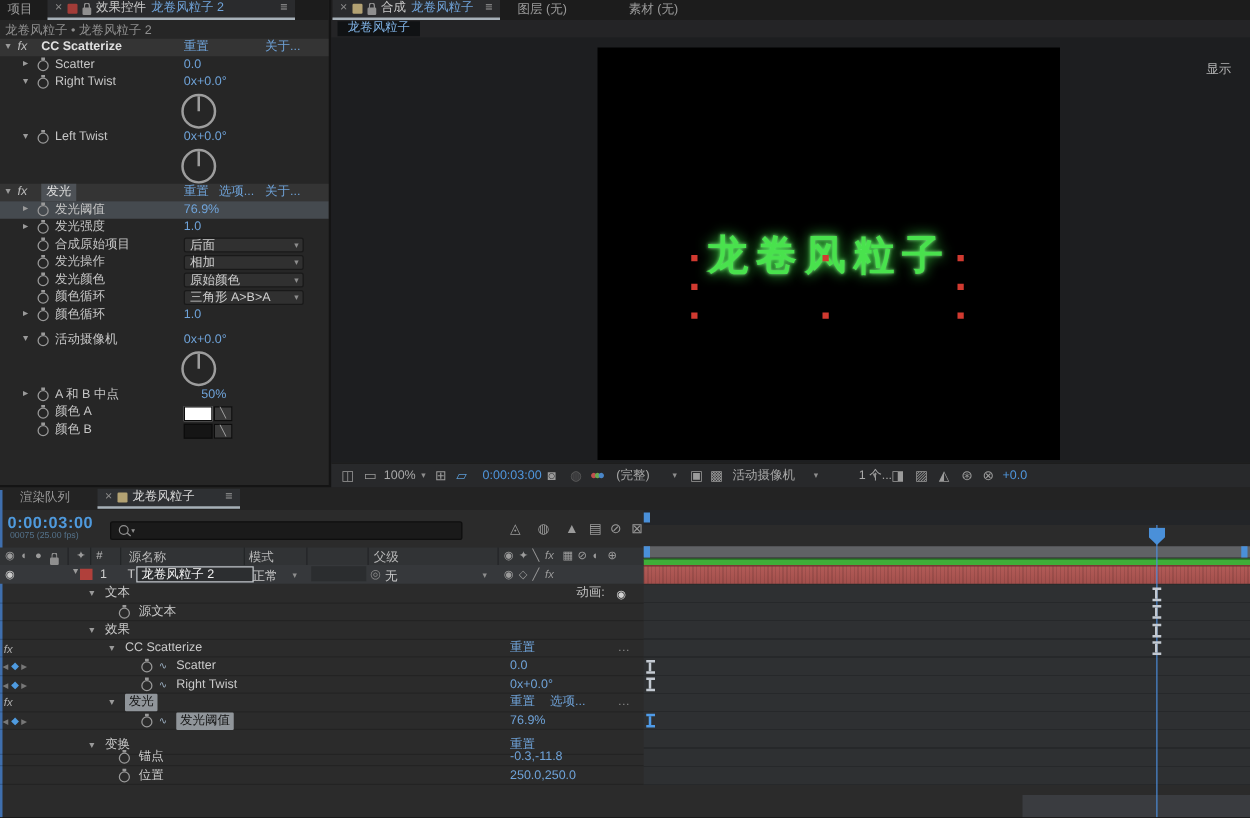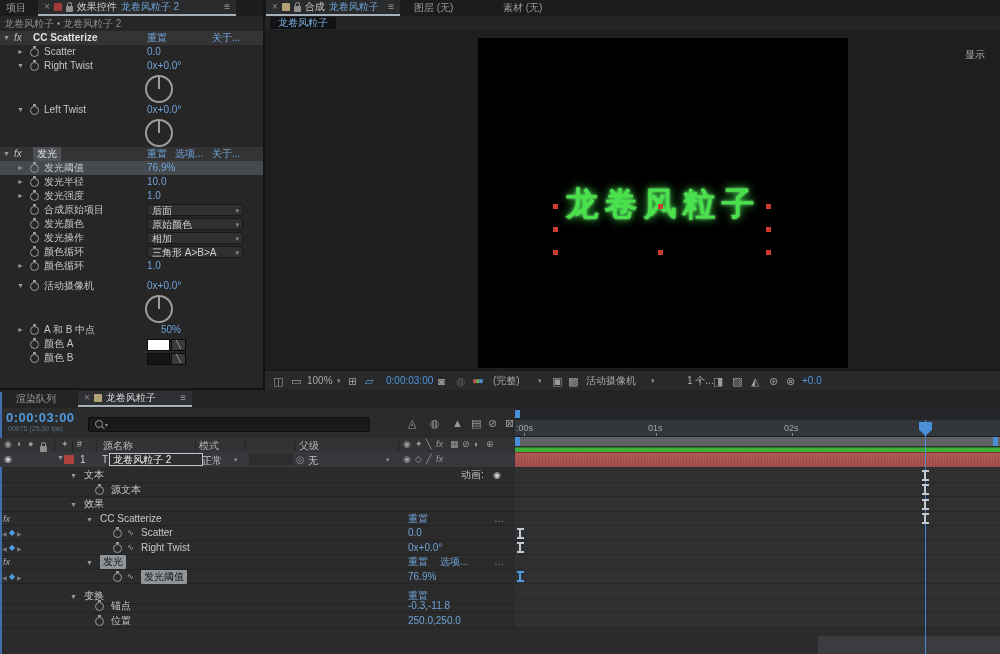--- a/index.html
+++ b/index.html
@@ -120,43 +120,37 @@
       </div>
       <div class="frow sel">
         <span style="left:17px;top:0;font-size:7px;color:#9a9a9a">►</span>
         <span style="left:30px" class="swt"></span>
         <span style="left:44px;color:#c6c6c6">发光阈值</span>
         <span style="left:147px" class="val">76.9%</span>
       </div>
       <div class="frow">
         <span style="left:17px;top:0;font-size:7px;color:#9a9a9a">►</span>
         <span style="left:30px" class="swt"></span>
-        <span style="left:44px;color:#c6c6c6">发光半径</span>
-        <span style="left:147px" class="val">10.0</span>
-      </div>
-      <div class="frow">
-        <span style="left:17px;top:0;font-size:7px;color:#9a9a9a">►</span>
-        <span style="left:30px" class="swt"></span>
         <span style="left:44px;color:#c6c6c6">发光强度</span>
         <span style="left:147px" class="val">1.0</span>
       </div>
       <div class="frow">
         <span style="left:30px" class="swt"></span>
         <span style="left:44px;color:#c6c6c6">合成原始项目</span>
         <span style="left:147px;width:96px" class="ddl">后面<i>▾</i></span>
       </div>
       <div class="frow">
         <span style="left:30px" class="swt"></span>
+        <span style="left:44px;color:#c6c6c6">发光操作</span>
+        <span style="left:147px;width:96px" class="ddl">相加<i>▾</i></span>
+      </div>
+      <div class="frow">
+        <span style="left:30px" class="swt"></span>
         <span style="left:44px;color:#c6c6c6">发光颜色</span>
         <span style="left:147px;width:96px" class="ddl">原始颜色<i>▾</i></span>
-      </div>
-      <div class="frow">
-        <span style="left:30px" class="swt"></span>
-        <span style="left:44px;color:#c6c6c6">发光操作</span>
-        <span style="left:147px;width:96px" class="ddl">相加<i>▾</i></span>
       </div>
       <div class="frow">
         <span style="left:30px" class="swt"></span>
         <span style="left:44px;color:#c6c6c6">颜色循环</span>
         <span style="left:147px;width:96px" class="ddl">三角形 A&gt;B&gt;A<i>▾</i></span>
       </div>
       <div class="frow">
         <span style="left:17px;top:0;font-size:7px;color:#9a9a9a">►</span>
         <span style="left:30px" class="swt"></span>
         <span style="left:44px;color:#c6c6c6">颜色循环</span>
@@ -394,28 +388,20 @@
       <div class="trow" style="top: 145.5px; height: 14.55px;">
         <span style="left:95px;top:3px" class="swt"></span>
         <span style="left:111px;color:#c9c9c9">位置</span>
         <span style="left:408px;color:#6fa3d9">250.0,250.0</span>
       </div>
     </div>
 
   <div class="abs" style="left:515px;top:18px;right:0;height:12px;background:#232528">
     <span class="abs" style="left:0;top:2px;width:5px;height:8px;background:#4a90d9"></span>
   </div>
-  <div class="abs" style="left:515px;top:30px;right:0;height:16px;background:#33363a;border-bottom:1px solid #1e1e1e;overflow:hidden" id="ruler">
-      <span style="position:absolute;left:1px;top:3px;color:#9fa6ab;font-size:9px">:00s</span>
-      <div style="position:absolute;left:9px;bottom:0;width:1px;height:3px;background:#8a8f94"></div>
-      <span style="position:absolute;left:133px;top:3px;color:#9fa6ab;font-size:9px">01s</span>
-      <div style="position:absolute;left:141px;bottom:0;width:1px;height:3px;background:#8a8f94"></div>
-      <span style="position:absolute;left:269px;top:3px;color:#9fa6ab;font-size:9px">02s</span>
-      <div style="position:absolute;left:277px;bottom:0;width:1px;height:3px;background:#8a8f94"></div>
-    </div>
   <div class="abs" style="left:515px;top:47px;right:0;height:9px;background:#606265">
     <span class="abs" style="left:0;top:0;width:5px;height:9px;background:#4a90d9"></span>
     <span class="abs" style="right:2px;top:0;width:5px;height:9px;background:#4a90d9"></span>
   </div>
   <div class="abs" style="left:515px;top:57px;right:0;height:4px;background:#3fae38;border-top:1px solid #2c7d2a"></div>
   <div class="abs" style="left:515px;top:62px;right:0;height:14px;background:linear-gradient(#b25b57,#a34f4c);border-top:1px solid #7e3634;
        background-image:repeating-linear-gradient(90deg,rgba(0,0,0,.10) 0 1px,rgba(255,255,255,0) 1px 3px),linear-gradient(#b25b57,#a34f4c)"></div>
   <div class="abs" style="left:515px;top:78px;right:0;height:160px;
        background:repeating-linear-gradient(180deg,#2e3032 0 13.55px,#26282a 13.55px 14.55px)"></div>
   <div class="abs" style="left:818px;top:246px;width:182px;height:18px;background:#3a3c40"></div>

